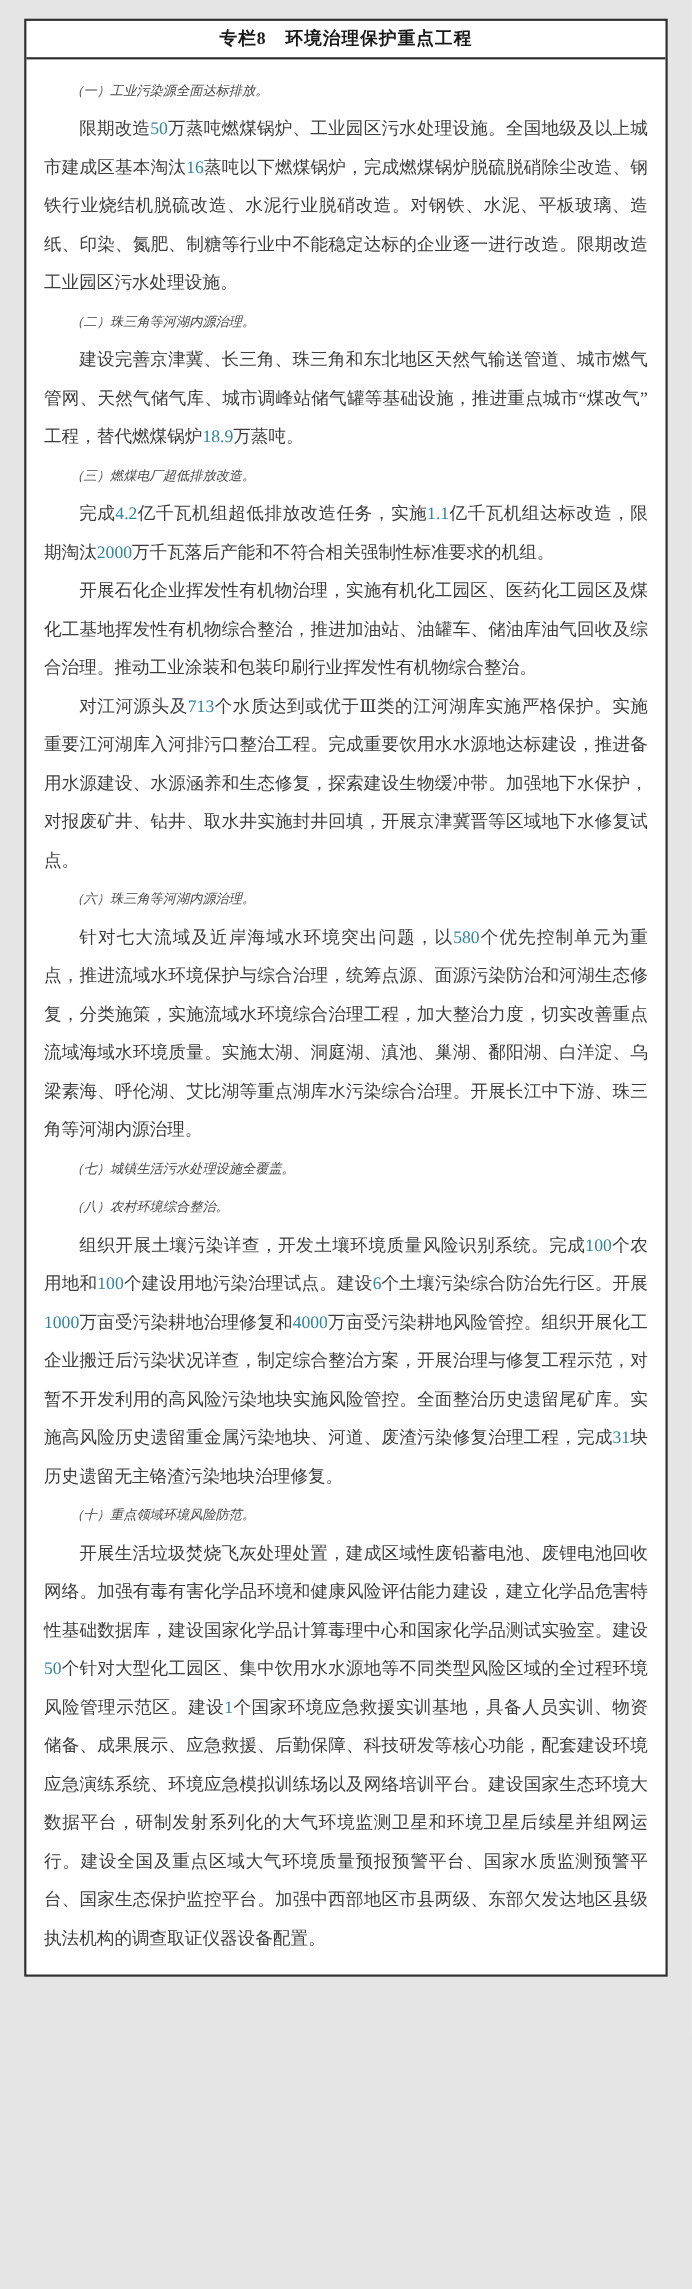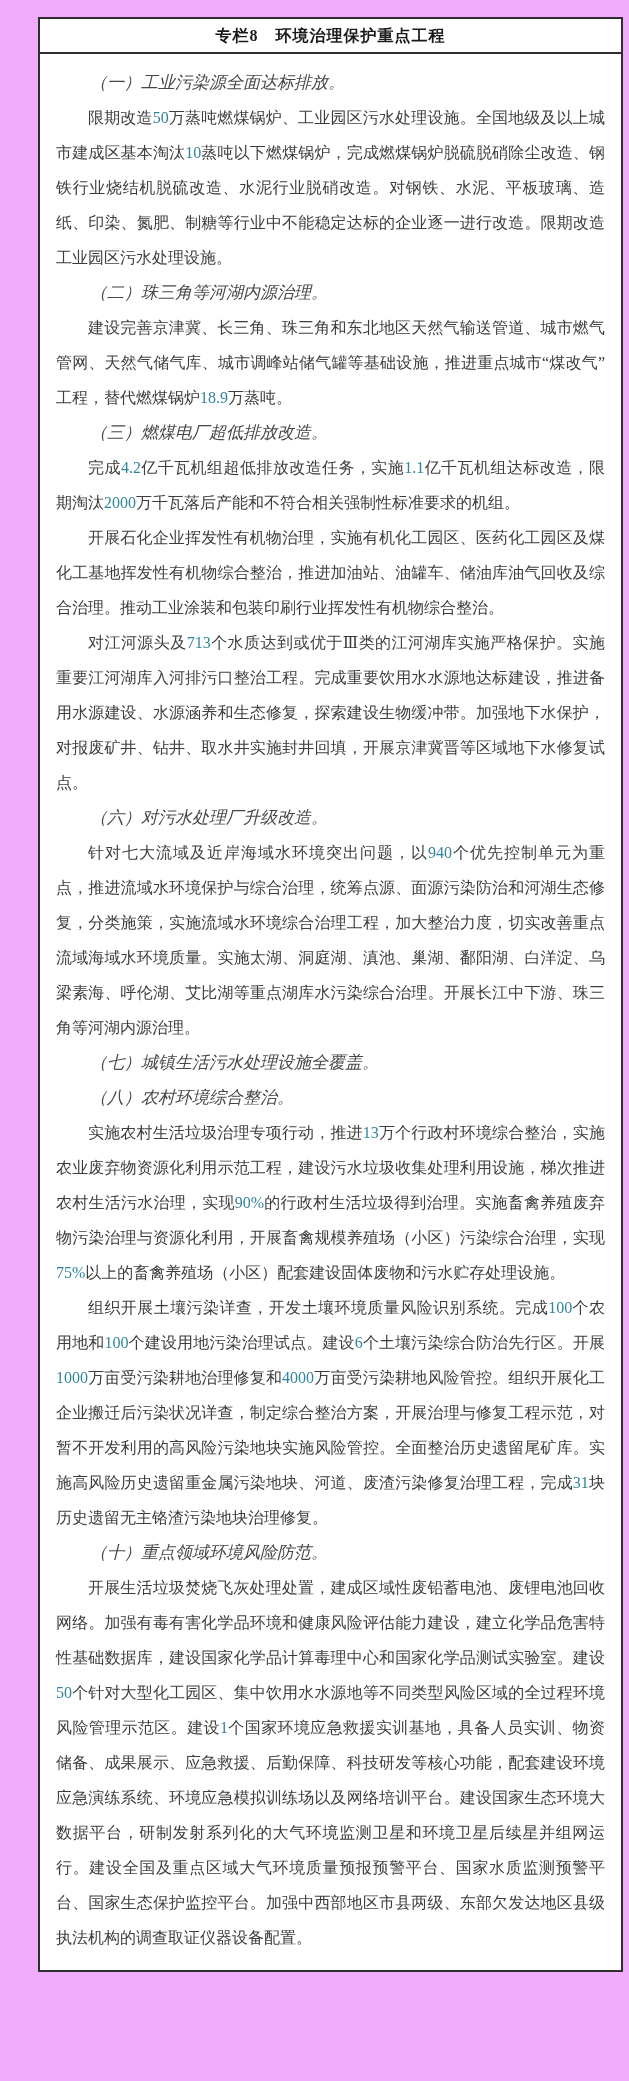--- a/index.html
+++ b/index.html
@@ -4,22 +4,22 @@
 <style>
   html, body {
     margin: 0;
     padding: 0;
     background: #fdfdfd;
   }
   .page {
     width: 629px;
     height: 2081px;
     box-sizing: border-box;
-    padding: 17px 22px 0 38px;
-    background: #f0abfc;
+    padding: 17px 22px 0 22px;
+    background: #e5e5e5;
     font-family: "Liberation Serif", "DejaVu Serif", serif;
   }
   .box {
     box-sizing: border-box;
     width: 585px;
     border: 2px solid #2e2e2e;
     background: #ffffff;
   }
   .box-title {
     height: 33px;
@@ -38,55 +38,54 @@
     margin: 0;
     font-size: 16px;
     line-height: 35px;
     color: #3d3d3d;
     text-align: justify;
     text-indent: 2em;
     word-break: break-all;
   }
   .box-body p.heading {
     font-style: italic;
-    font-size: 17px;
+    font-size: 12px;
     color: #474747;
   }
   .num {
     color: var(--accent, #31849b);
   }
 </style>
 </head>
 <body>
 
 <div class="page">
   <div class="box">
     <div class="box-title">专栏8　环境治理保护重点工程</div>
     <div class="box-body">
 
       <p class="heading">（一）工业污染源全面达标排放。</p>
-      <p class="body-par">限期改造<span class="num">50</span>万蒸吨燃煤锅炉、工业园区污水处理设施。全国地级及以上城市建成区基本淘汰<span class="num">10</span>蒸吨以下燃煤锅炉，完成燃煤锅炉脱硫脱硝除尘改造、钢铁行业烧结机脱硫改造、水泥行业脱硝改造。对钢铁、水泥、平板玻璃、造纸、印染、氮肥、制糖等行业中不能稳定达标的企业逐一进行改造。限期改造工业园区污水处理设施。</p>
+      <p class="body-par">限期改造<span class="num">50</span>万蒸吨燃煤锅炉、工业园区污水处理设施。全国地级及以上城市建成区基本淘汰<span class="num">16</span>蒸吨以下燃煤锅炉，完成燃煤锅炉脱硫脱硝除尘改造、钢铁行业烧结机脱硫改造、水泥行业脱硝改造。对钢铁、水泥、平板玻璃、造纸、印染、氮肥、制糖等行业中不能稳定达标的企业逐一进行改造。限期改造工业园区污水处理设施。</p>
 
       <p class="heading">（二）珠三角等河湖内源治理。</p>
       <p class="body-par">建设完善京津冀、长三角、珠三角和东北地区天然气输送管道、城市燃气管网、天然气储气库、城市调峰站储气罐等基础设施，推进重点城市“煤改气”工程，替代燃煤锅炉<span class="num">18.9</span>万蒸吨。</p>
 
       <p class="heading">（三）燃煤电厂超低排放改造。</p>
       <p class="body-par">完成<span class="num">4.2</span>亿千瓦机组超低排放改造任务，实施<span class="num">1.1</span>亿千瓦机组达标改造，限期淘汰<span class="num">2000</span>万千瓦落后产能和不符合相关强制性标准要求的机组。</p>
 
       <p class="body-par">开展石化企业挥发性有机物治理，实施有机化工园区、医药化工园区及煤化工基地挥发性有机物综合整治，推进加油站、油罐车、储油库油气回收及综合治理。推动工业涂装和包装印刷行业挥发性有机物综合整治。</p>
 
       <p class="body-par">对江河源头及<span class="num">713</span>个水质达到或优于Ⅲ类的江河湖库实施严格保护。实施重要江河湖库入河排污口整治工程。完成重要饮用水水源地达标建设，推进备用水源建设、水源涵养和生态修复，探索建设生物缓冲带。加强地下水保护，对报废矿井、钻井、取水井实施封井回填，开展京津冀晋等区域地下水修复试点。</p>
 
-      <p class="heading">（六）对污水处理厂升级改造。</p>
-      <p class="body-par">针对七大流域及近岸海域水环境突出问题，以<span class="num">940</span>个优先控制单元为重点，推进流域水环境保护与综合治理，统筹点源、面源污染防治和河湖生态修复，分类施策，实施流域水环境综合治理工程，加大整治力度，切实改善重点流域海域水环境质量。实施太湖、洞庭湖、滇池、巢湖、鄱阳湖、白洋淀、乌梁素海、呼伦湖、艾比湖等重点湖库水污染综合治理。开展长江中下游、珠三角等河湖内源治理。</p>
+      <p class="heading">（六）珠三角等河湖内源治理。</p>
+      <p class="body-par">针对七大流域及近岸海域水环境突出问题，以<span class="num">580</span>个优先控制单元为重点，推进流域水环境保护与综合治理，统筹点源、面源污染防治和河湖生态修复，分类施策，实施流域水环境综合治理工程，加大整治力度，切实改善重点流域海域水环境质量。实施太湖、洞庭湖、滇池、巢湖、鄱阳湖、白洋淀、乌梁素海、呼伦湖、艾比湖等重点湖库水污染综合治理。开展长江中下游、珠三角等河湖内源治理。</p>
 
       <p class="heading">（七）城镇生活污水处理设施全覆盖。</p>
 
       <p class="heading">（八）农村环境综合整治。</p>
-      <p class="body-par">实施农村生活垃圾治理专项行动，推进<span class="num">13</span>万个行政村环境综合整治，实施农业废弃物资源化利用示范工程，建设污水垃圾收集处理利用设施，梯次推进农村生活污水治理，实现<span class="num">90%</span>的行政村生活垃圾得到治理。实施畜禽养殖废弃物污染治理与资源化利用，开展畜禽规模养殖场（小区）污染综合治理，实现<span class="num">75%</span>以上的畜禽养殖场（小区）配套建设固体废物和污水贮存处理设施。</p>
 
       <p class="body-par">组织开展土壤污染详查，开发土壤环境质量风险识别系统。完成<span class="num">100</span>个农用地和<span class="num">100</span>个建设用地污染治理试点。建设<span class="num">6</span>个土壤污染综合防治先行区。开展<span class="num">1000</span>万亩受污染耕地治理修复和<span class="num">4000</span>万亩受污染耕地风险管控。组织开展化工企业搬迁后污染状况详查，制定综合整治方案，开展治理与修复工程示范，对暂不开发利用的高风险污染地块实施风险管控。全面整治历史遗留尾矿库。实施高风险历史遗留重金属污染地块、河道、废渣污染修复治理工程，完成<span class="num">31</span>块历史遗留无主铬渣污染地块治理修复。</p>
 
       <p class="heading">（十）重点领域环境风险防范。</p>
       <p class="body-par">开展生活垃圾焚烧飞灰处理处置，建成区域性废铅蓄电池、废锂电池回收网络。加强有毒有害化学品环境和健康风险评估能力建设，建立化学品危害特性基础数据库，建设国家化学品计算毒理中心和国家化学品测试实验室。建设<span class="num">50</span>个针对大型化工园区、集中饮用水水源地等不同类型风险区域的全过程环境风险管理示范区。建设<span class="num">1</span>个国家环境应急救援实训基地，具备人员实训、物资储备、成果展示、应急救援、后勤保障、科技研发等核心功能，配套建设环境应急演练系统、环境应急模拟训练场以及网络培训平台。建设国家生态环境大数据平台，研制发射系列化的大气环境监测卫星和环境卫星后续星并组网运行。建设全国及重点区域大气环境质量预报预警平台、国家水质监测预警平台、国家生态保护监控平台。加强中西部地区市县两级、东部欠发达地区县级执法机构的调查取证仪器设备配置。</p>
 
     </div>
   </div>
 </div>
 

